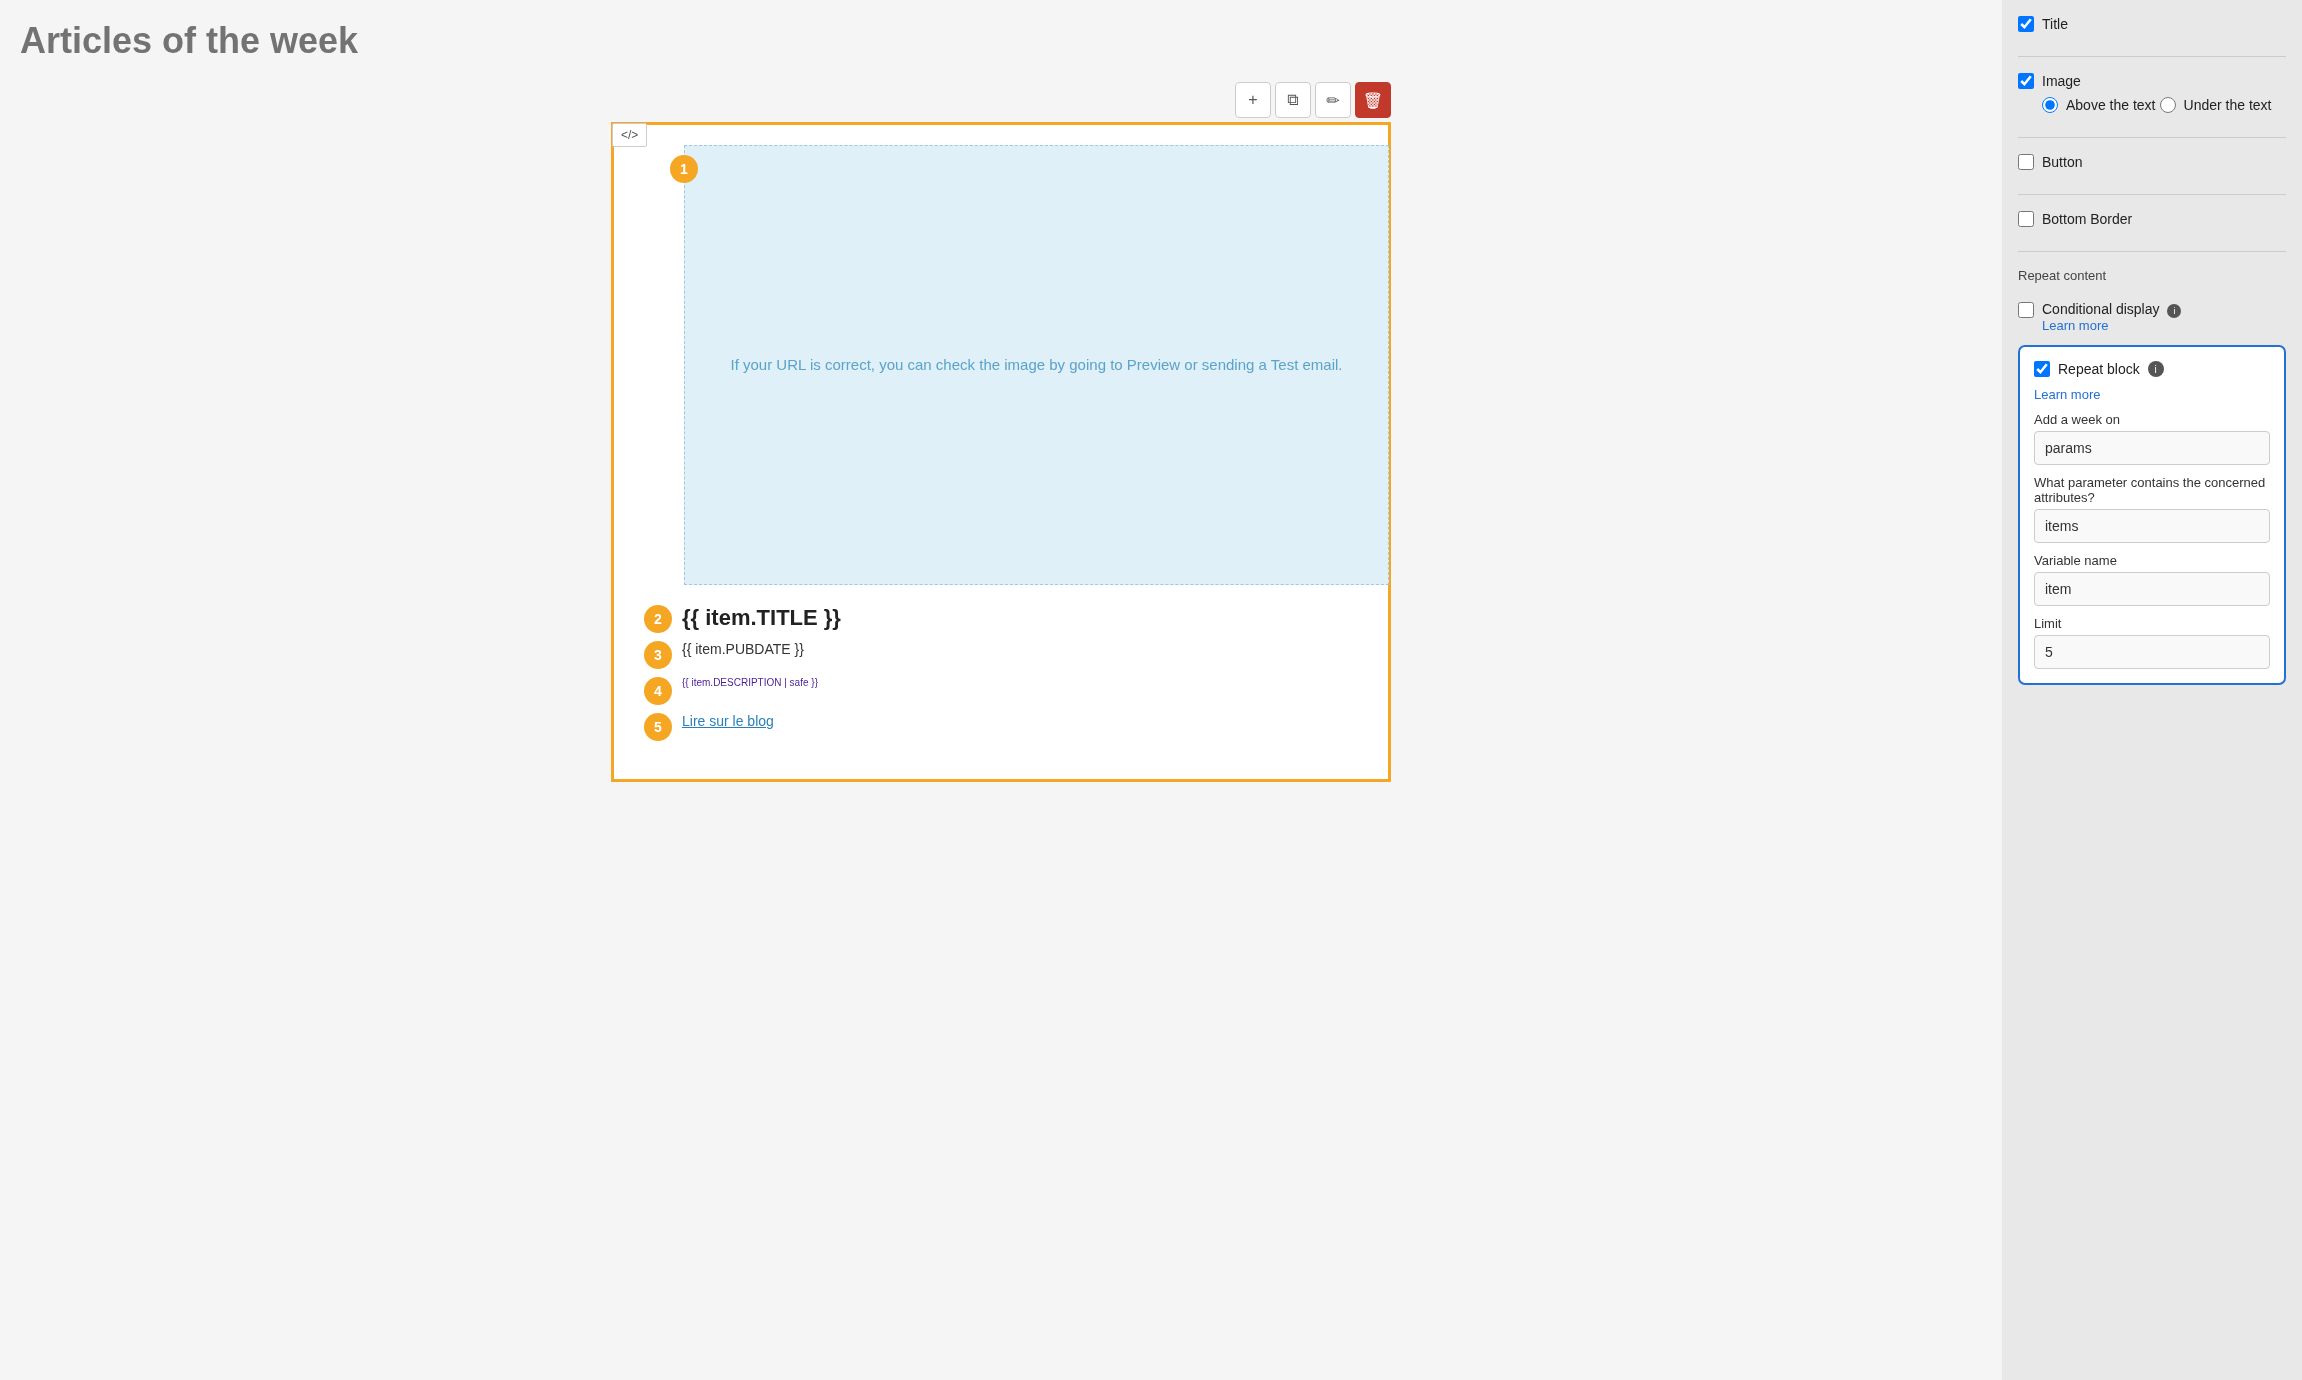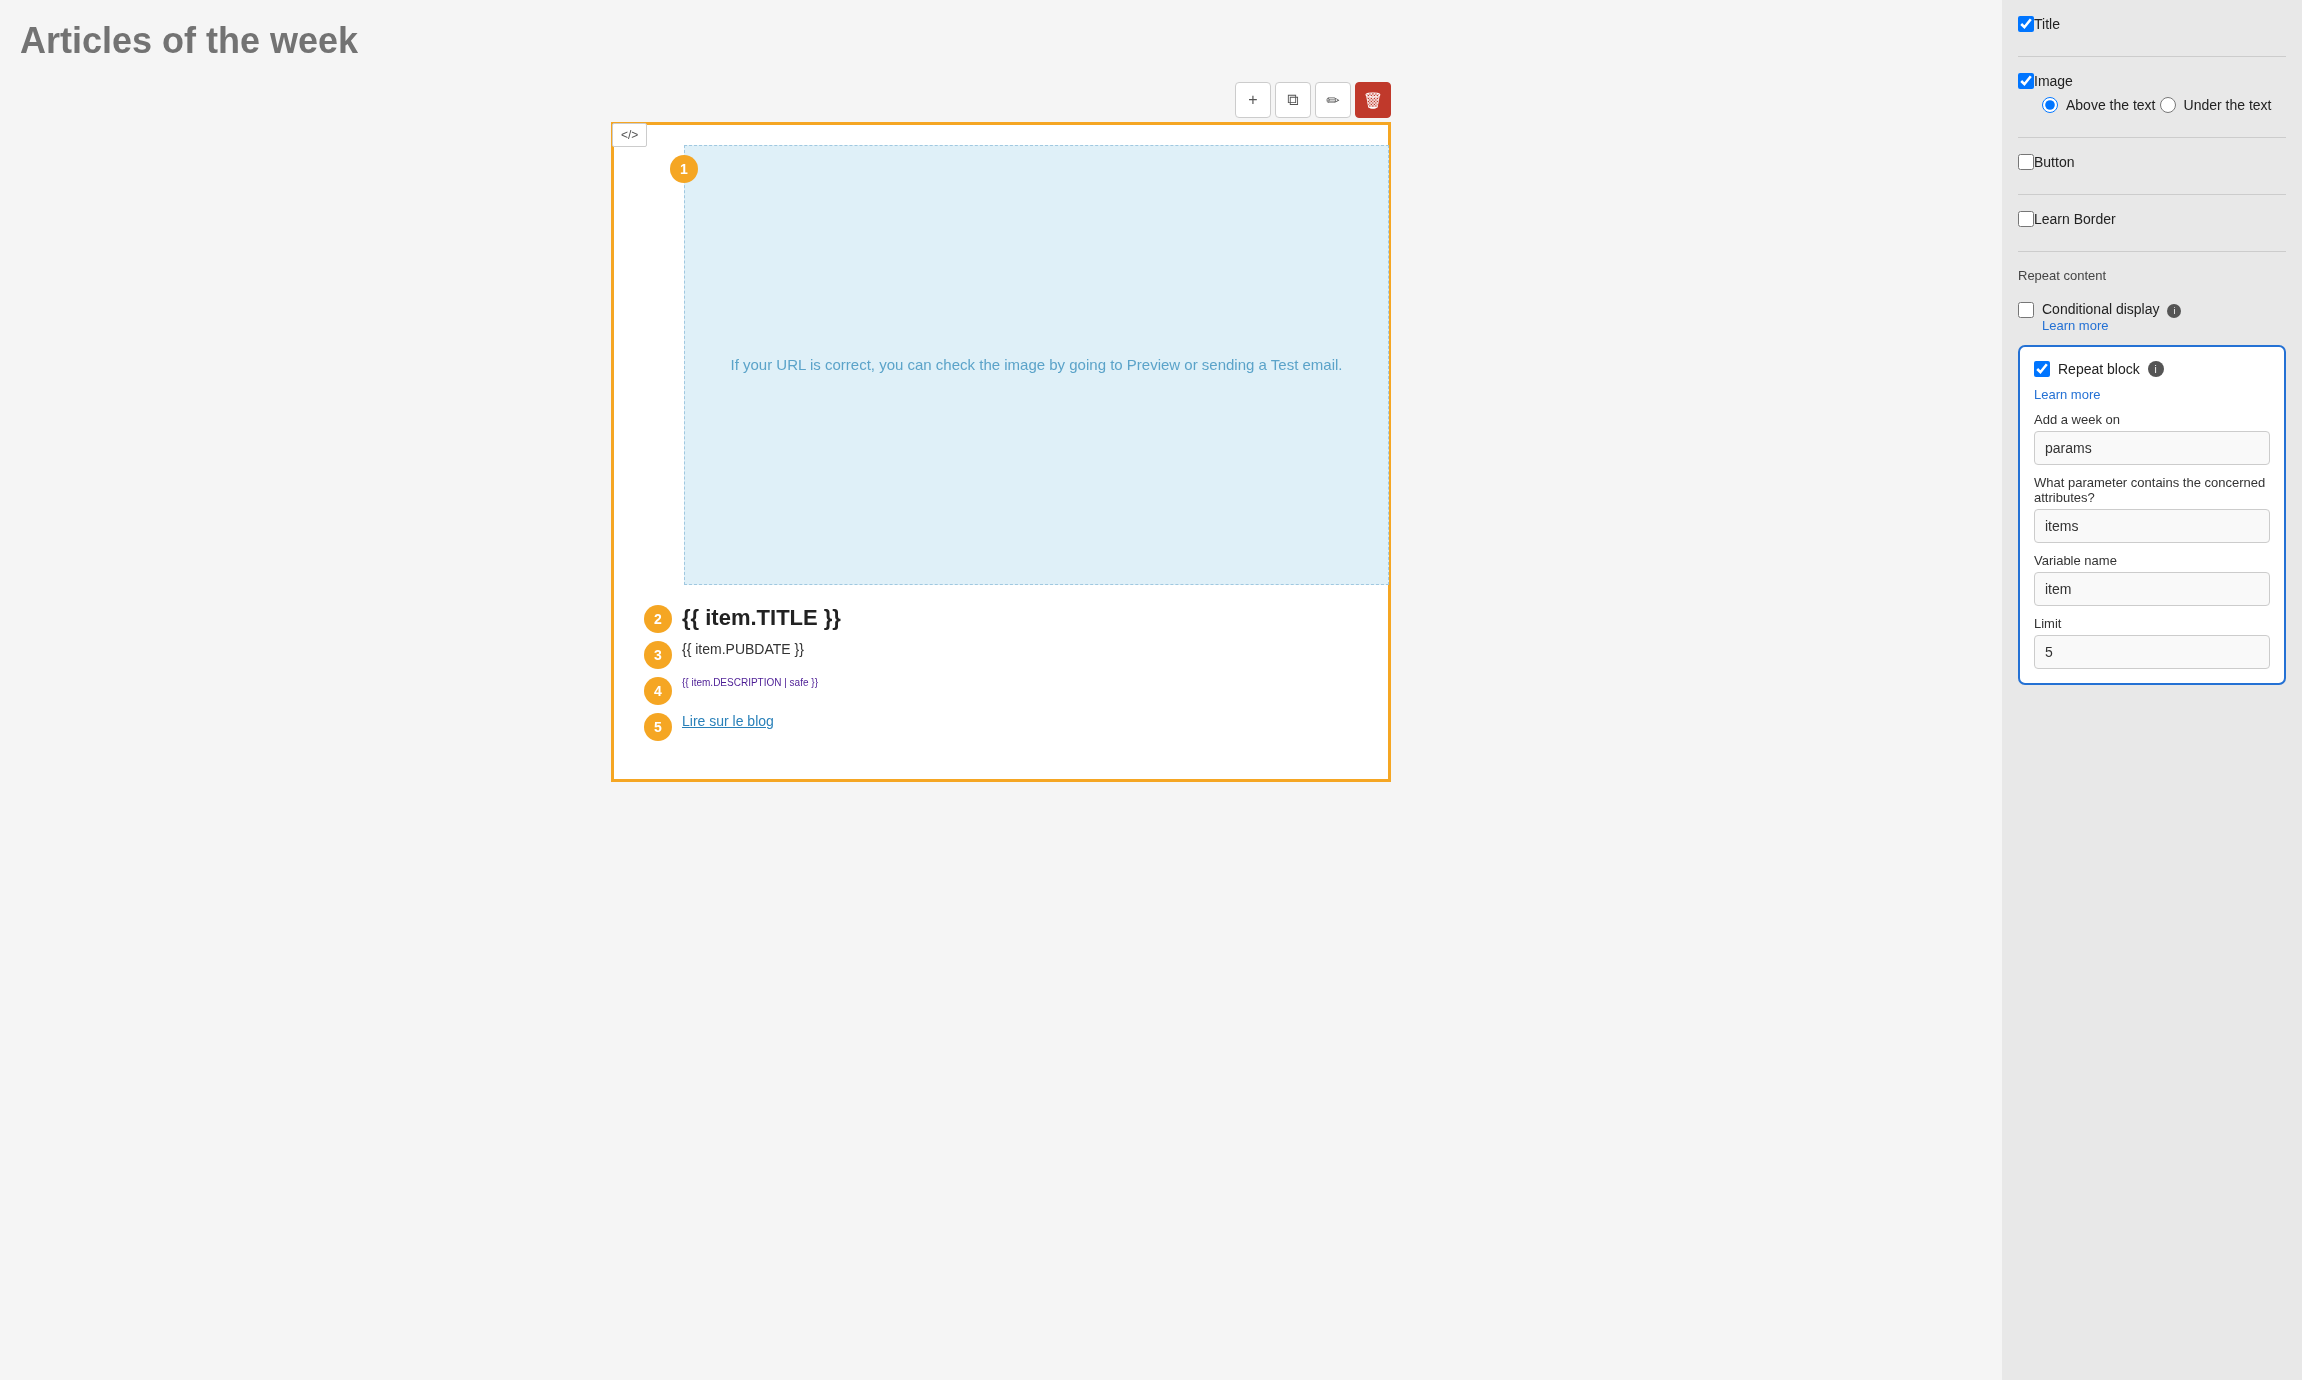--- a/index.html
+++ b/index.html
@@ -176,20 +176,21 @@
       gap: 12px;
     }
 
     .panel-section {
       background: #e8e8e8;
     }
 
     .panel-row {
       display: flex;
       align-items: flex-end;
+      gap: 8px;
       margin-bottom: 8px;
     }
 
     .panel-row label {
       font-size: 14px;
       color: #222;
       cursor: pointer;
     }
 
     .panel-checkbox {
@@ -410,21 +411,21 @@
       <input type="checkbox" class="panel-checkbox" style="">
       <label>Button</label>
     </div>
   </div>
 
   <div class="divider"></div>
 
   <div class="panel-section">
     <div class="panel-row">
       <input type="checkbox" class="panel-checkbox" style="">
-      <label>Learn Border</label>
+      <label>Bottom Border</label>
     </div>
   </div>
 
   <div class="divider"></div>
 
   <div class="section-label">Repeat content</div>
 
   <div class="conditional-section">
     <div class="cond-row">
       <input type="checkbox" class="panel-checkbox" style="">

